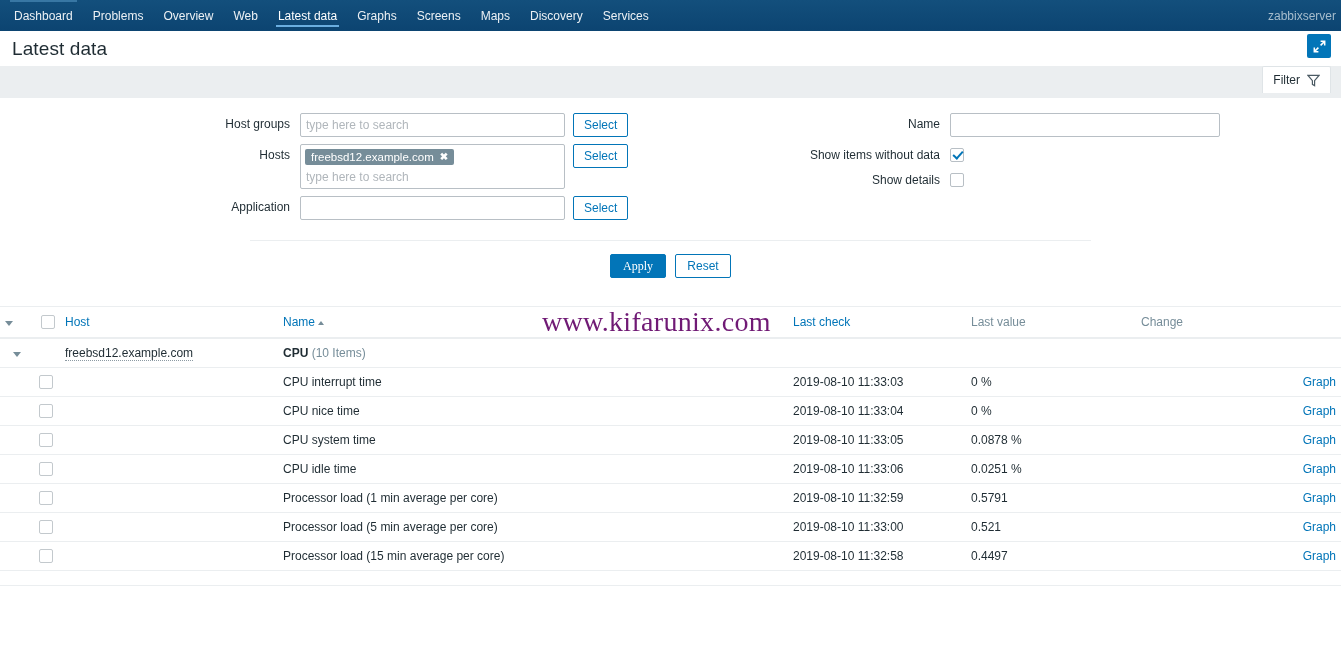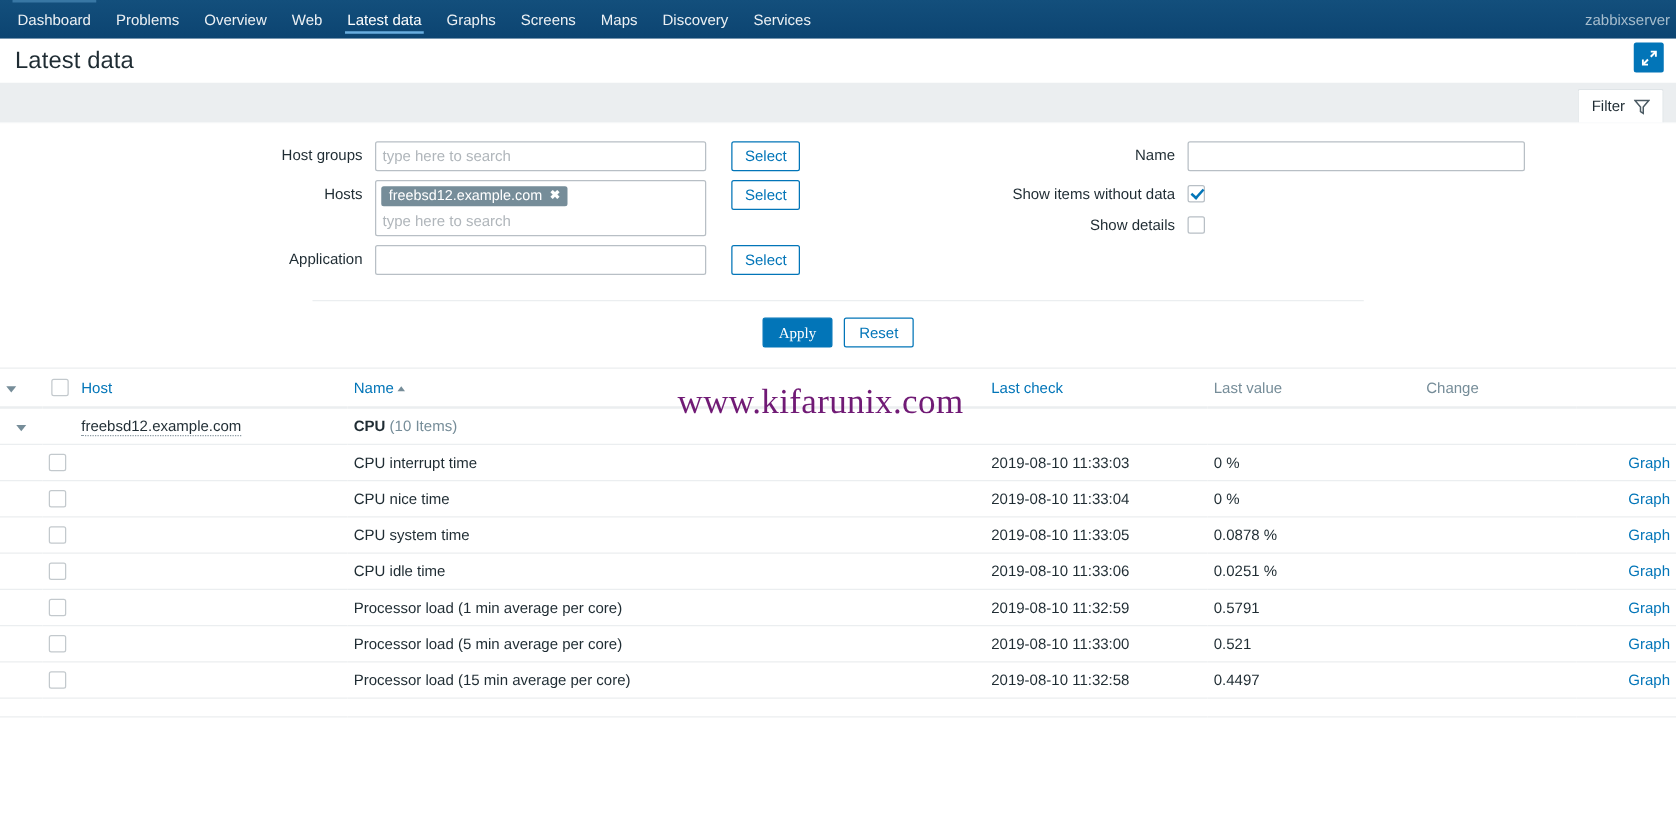--- a/index.html
+++ b/index.html
@@ -87,21 +87,20 @@
     justify-content: center;
     cursor: pointer;
   }
   .kiosk-btn svg { display:block; }
 
   
   .filter-strip {
     height: 33px;
     background: #ebeef0;
     display: flex;
-    align-items: flex-end;
     justify-content: flex-end;
     padding-right: 10px;
     border-bottom: 1px solid #ffffff;
   }
   .filter-tab {
     background: #ffffff;
     border: 1px solid #dfe4e7;
     border-bottom: none;
     border-radius: 2px 2px 0 0;
     height: 27px;
@@ -112,21 +111,21 @@
     color: #1f2c33;
     font-size: 12px;
     cursor: pointer;
   }
   .funnel { display:block; }
 
   
   .filter-body {
     background: #ffffff;
     border-bottom: 1px solid #ebeef0;
-    padding: 14px 0 16px 0;
+    padding: 14px 0 28px 0;
     position: relative;
   }
   .filter-cols {
     display: flex;
     padding-left: 0;
   }
   .col-left { width: 660px; flex: none; }
   .col-right { flex: 1; }
 
   .frow {
@@ -138,21 +137,21 @@
     width: 300px;
     text-align: right;
     padding-right: 10px;
     padding-top: 4px;
     font-size: 12px;
     color: #1f2c33;
     white-space: nowrap;
   }
   .col-right .flabel { width: 290px; }
 
-  .ctrl { display: flex; align-items: flex-start; gap: 20px; }
+  .ctrl { display: flex; align-items: flex-start; gap: 8px; }
 
   .txtfield {
     width: 265px;
     height: 24px;
     border: 1px solid #b8bfc5;
     background: #ffffff;
     border-radius: 2px;
     font-family: "Liberation Sans", sans-serif;
     font-size: 12px;
     color: #1f2c33;

